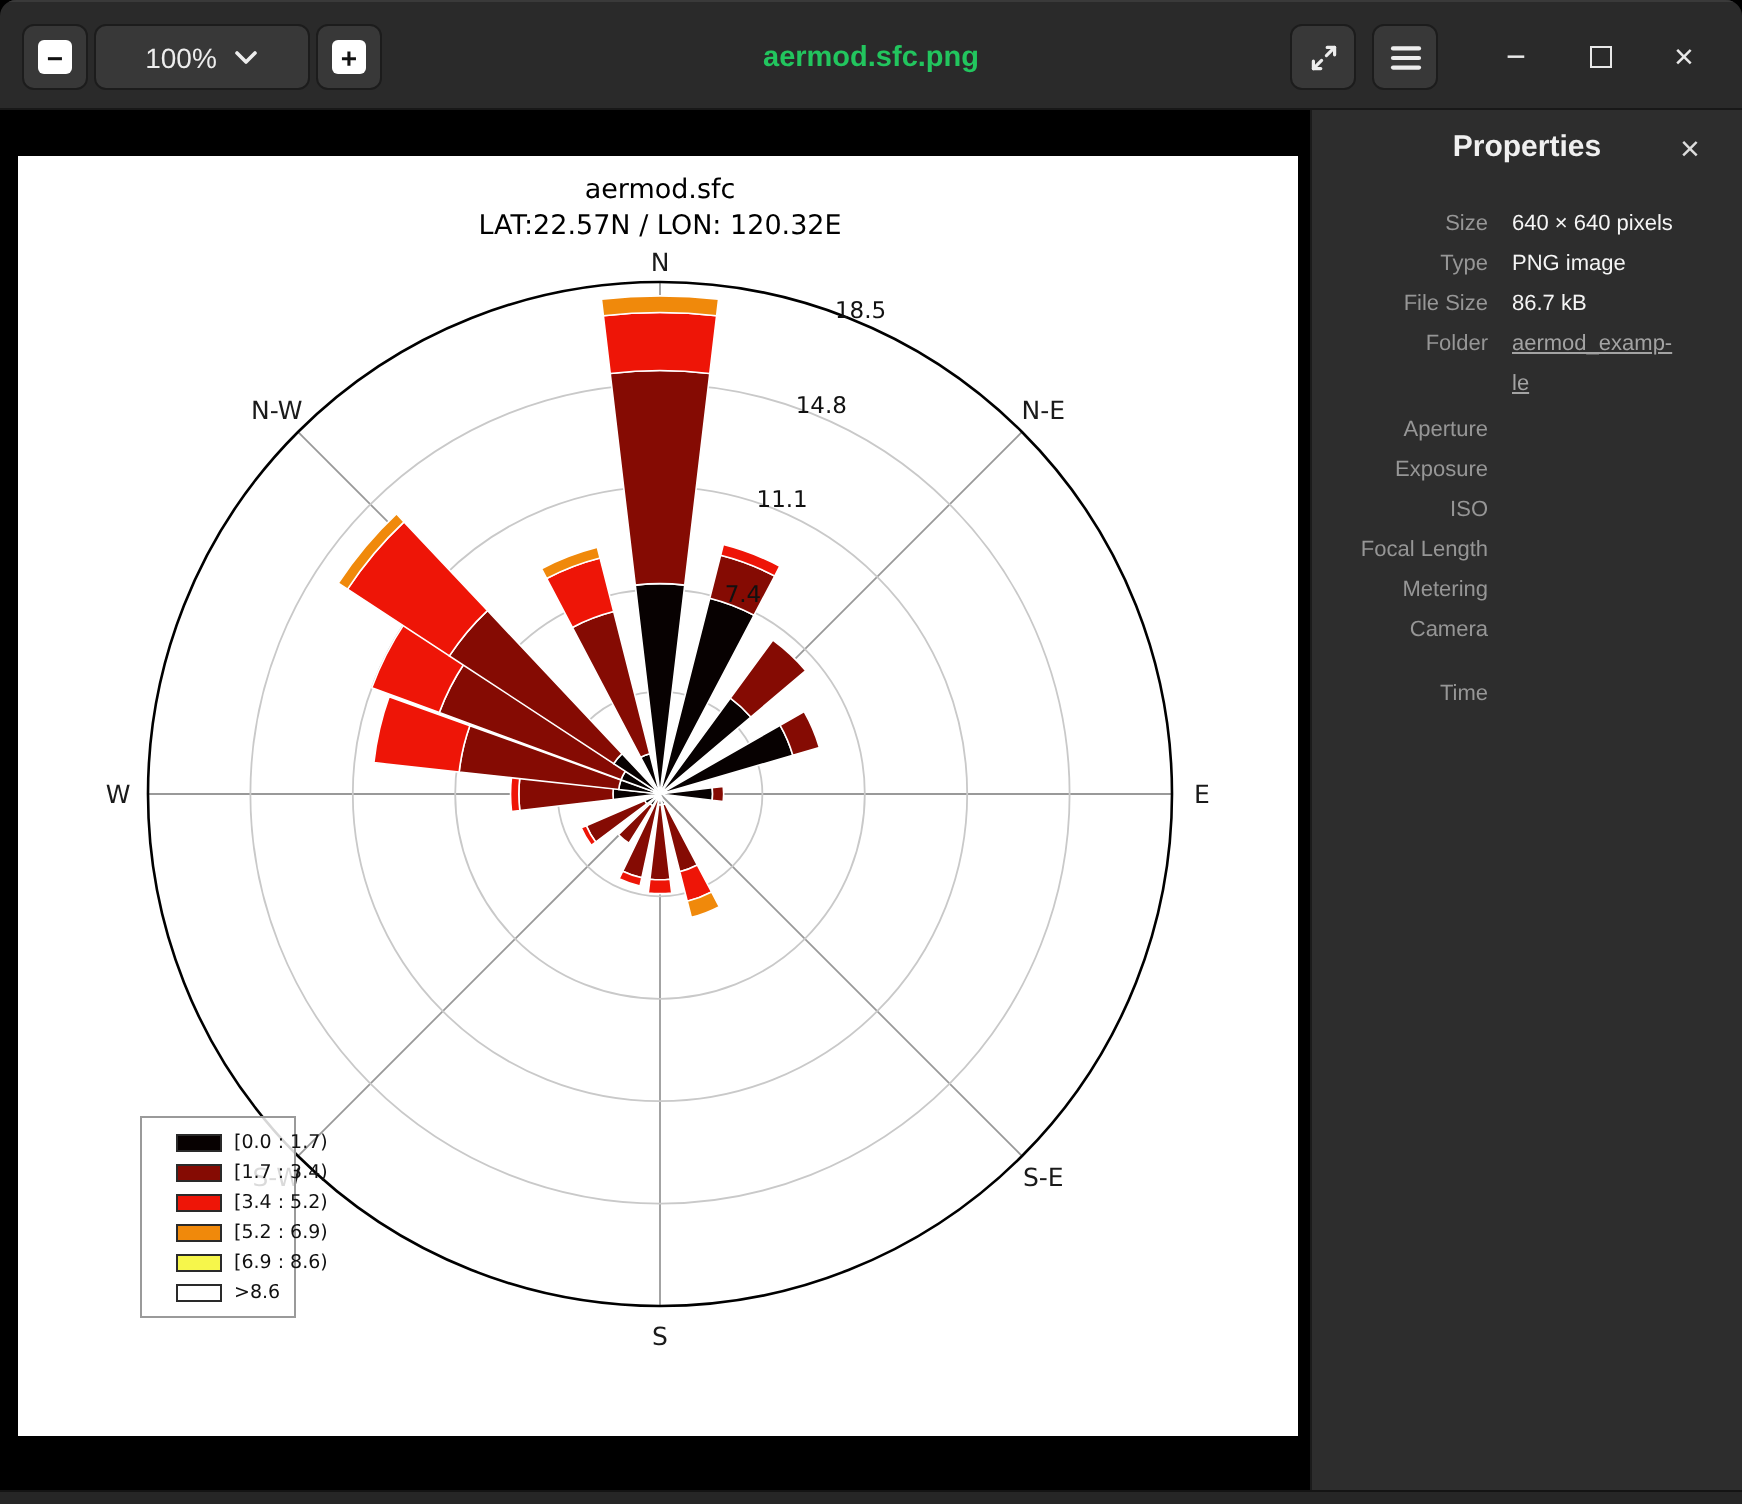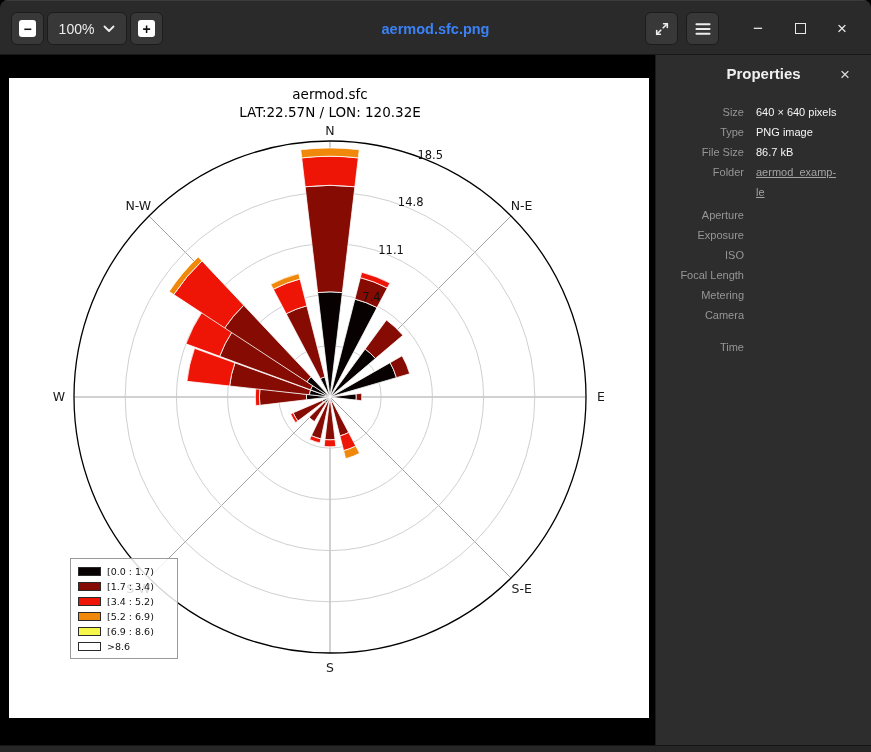--- a/index.html
+++ b/index.html
@@ -8,40 +8,40 @@
 
   
   .titlebar{position:absolute;left:0;top:0;width:871px;height:55px;background:#2a2a2a;
     border-top:1px solid #3a3a3a;border-bottom:1px solid #181818;box-sizing:border-box;}
   .tb-left{position:absolute;left:11px;top:11px;display:flex;gap:3px;align-items:center;}
   .tb-btn{height:33px;background:#383838;border:1px solid #1c1c1c;border-radius:6px;
     display:flex;align-items:center;justify-content:center;cursor:pointer;box-sizing:border-box;color:#ededed;padding:0;}
   .sq{width:33px;}
   .chip{display:inline-flex;width:17px;height:17px;background:#fff;border-radius:3px;
     align-items:center;justify-content:center;color:#111;font-size:14px;font-weight:bold;line-height:1;}
-  .zoom-dd{width:80px;display:flex;align-items:center;justify-content:center;gap:9px;
+  .zoom-dd{width:108px;display:flex;align-items:center;justify-content:center;gap:9px;
     font-size:14px;color:#ededed;}
   .tb-title{position:absolute;left:50%;top:0;height:55px;transform:translateX(-50%);
-    display:flex;align-items:center;font-size:14.5px;font-weight:bold;color:#3b82f6;white-space:nowrap;}
+    display:flex;align-items:center;font-size:14.5px;font-weight:bold;color:#22c55e;white-space:nowrap;}
   .tb-right{position:absolute;right:12px;top:11px;display:flex;align-items:center;gap:8px;}
   .winctl{width:34px;height:33px;background:transparent;border:none;color:#e8e8e8;
     display:flex;align-items:center;justify-content:center;cursor:pointer;font-size:17px;padding:0;}
   .winctl.first{margin-left:14px;}
   .maxbox{display:inline-block;width:9px;height:9px;border:1.6px solid #e8e8e8;}
   .icon-svg{display:block;}
 
   
   .content{position:absolute;left:0;top:55px;width:871px;height:691px;}
   .viewer{position:absolute;left:0;top:0;width:655px;height:691px;background:#000;}
   .image{position:absolute;left:9px;top:23px;width:640px;height:640px;background:#fff;overflow:hidden;}
   .image svg{position:absolute;left:0;top:0;}
 
   
-  .legend{position:absolute;left:61px;top:480px;width:108px;background:rgba(255,255,255,0.84);
-    border:1px solid #9a9a9a;padding:5px 6px 4px 7px;box-sizing:border-box;}
+  .legend{position:absolute;left:61px;top:480px;width:78px;background:rgba(255,255,255,0.84);
+    border:1px solid #9a9a9a;padding:5px 6px 4px 17px;box-sizing:border-box;}
   .legend-row{display:flex;align-items:center;height:15px;}
   .legend-swatch{width:23px;height:9px;border:1px solid #2a2a2a;margin-right:6px;flex:none;box-sizing:border-box;}
   .legend-label{font-family:"DejaVu Sans",sans-serif;font-size:9.5px;color:#111;white-space:nowrap;}
 
   
   .props{position:absolute;left:655px;top:0;width:216px;height:691px;background:#2d2d2d;
     border-left:1px solid #1b1b1b;box-sizing:border-box;color:#ededed;}
   .props-header{position:absolute;left:0;top:10px;width:100%;height:22px;text-align:center;
     font-size:15px;font-weight:bold;color:#f0f0f0;}
   .props-close{position:absolute;right:14px;top:8px;width:24px;height:24px;background:transparent;border:none;

